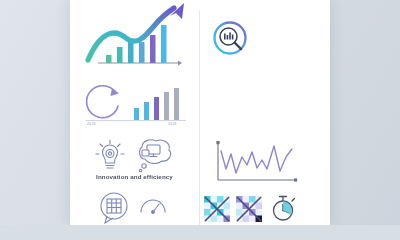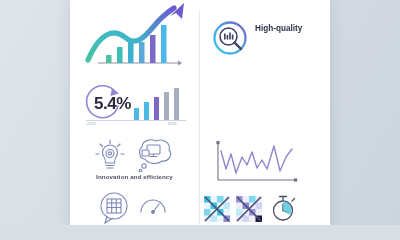--- a/index.html
+++ b/index.html
@@ -95,21 +95,20 @@
             <path d="M18,58 C30,30 44,26 56,36 C66,44 74,36 84,24 C92,14 98,10 104,6" fill="none" stroke="url(#arrGrad)" stroke-width="5.2" stroke-linecap="round"></path>
             <polygon points="100,14 114,1 112,17 106,11" fill="#6a5acd"></polygon>
           </svg>
         </div>
 
         <div class="blk pct">
           <svg class="abs" style="left:12px;top:4px;" width="42" height="42" viewBox="0 0 42 42">
             <path d="M34,11 A16,16 0 1 0 36,24" fill="none" stroke="#8f86d4" stroke-width="1.6" stroke-linecap="round"></path>
             <polygon points="30,6 37,11.5 28.5,14" fill="#8f86d4"></polygon>
           </svg>
-          <div class="pct-value">5.4%</div>
 
           <svg class="abs" style="left:62px;top:8px;" width="58" height="36" viewBox="0 0 58 36">
             <rect x="2" y="22" width="5" height="13" fill="#4ab8e8"></rect>
             <rect x="12" y="16" width="5" height="19" fill="#4ab8e8"></rect>
             <rect x="22" y="11" width="5" height="24" fill="#7b68c8"></rect>
             <rect x="32" y="6" width="5" height="29" fill="#a8aebc"></rect>
             <rect x="42" y="2" width="5" height="33" fill="#a8aebc"></rect>
           </svg>
 
           <div class="axis-line"></div>
@@ -183,21 +182,20 @@
             <circle cx="18.5" cy="18.5" r="8.5" fill="none" stroke="#3a3f63" stroke-width="1.5"></circle>
             <line x1="24.5" y1="24.5" x2="31" y2="31" stroke="#3a3f63" stroke-width="2.4" stroke-linecap="round"></line>
             <g fill="#3a3f63">
               <rect x="14" y="15.5" width="1.6" height="6"></rect>
               <rect x="16.6" y="17" width="1.6" height="4.5"></rect>
               <rect x="19.2" y="14.5" width="1.6" height="7"></rect>
               <rect x="21.8" y="16.5" width="1.6" height="5"></rect>
             </g>
           </svg>
           <div class="hq-text">
-            <div>High-quality</div>
           </div>
         </div>
 
 
         <div class="blk zig">
           <svg class="abs" style="left:14px;top:4px;" width="100" height="46" viewBox="0 0 100 46">
             <line x1="4" y1="2" x2="4" y2="40" stroke="#6e7489" stroke-width="1.1"></line>
             <line x1="4" y1="40" x2="82" y2="40" stroke="#6e7489" stroke-width="1.1"></line>
             <rect x="2.4" y="1" width="3.2" height="3.2" fill="#6e7489"></rect>
             <rect x="80" y="38.4" width="3.2" height="3.2" fill="#6e7489"></rect>

